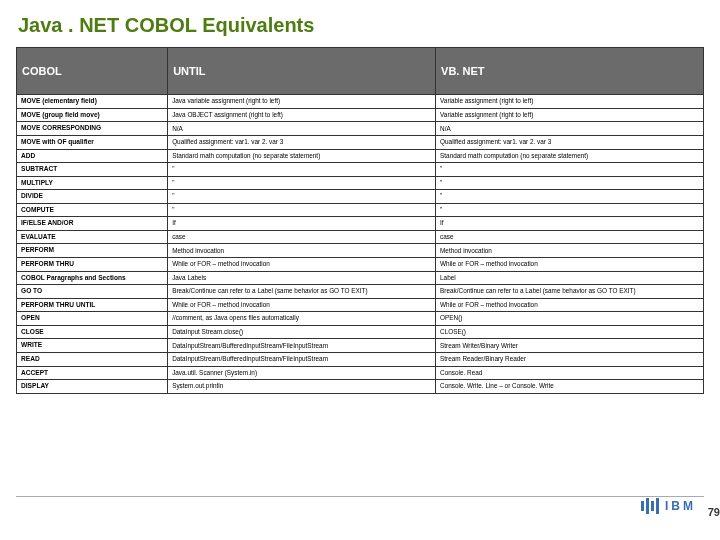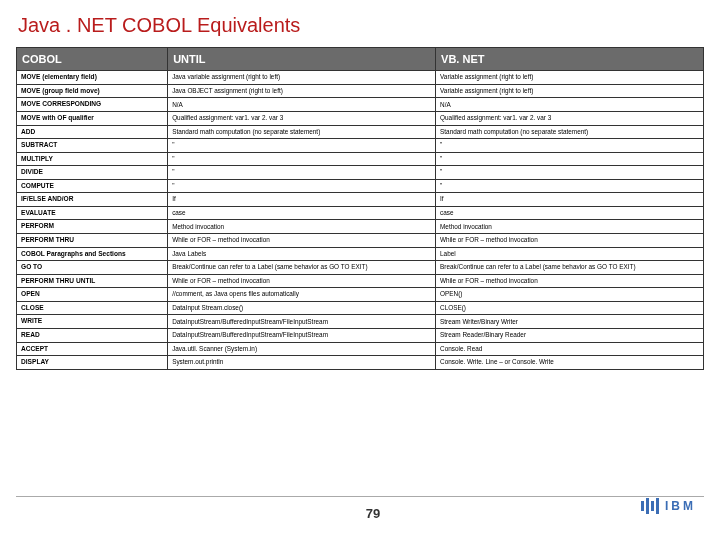--- a/index.html
+++ b/index.html
@@ -11,22 +11,22 @@
     color: #000;
     overflow: hidden;
   }
   .slide {
     width: 720px; height: 540px;
     position: relative;
     padding: 10px 16px 0 16px;
   }
   .title {
     font-size: 20px;
-    font-weight: normal;
-    color: #b91c1c;
+    font-weight: bold;
+    color: #4d7c0f;
     margin: 4px 0 10px 2px;
   }
   table {
     border-collapse: collapse;
     width: 100%;
     table-layout: fixed;
   }
   th, td {
     border: 1px solid #333;
     padding: 2px 4px;
@@ -36,41 +36,41 @@
     vertical-align: middle;
     overflow: hidden;
     white-space: nowrap;
     background: #fff;
   }
   th {
     background: #6b6b6b;
     color: #fff;
     font-size: 11px;
     font-weight: bold;
-    padding: 4px 5px;
+    padding: 16px 5px;
   }
   col.c0 { width: 22%; }
   col.c1 { width: 39%; }
   col.c2 { width: 39%; }
   td.c0 { font-weight: bold; font-size: 6.6px; }
   .footer {
     position: absolute;
     left: 0; right: 0; bottom: 8px;
     height: 36px;
   }
   .rule {
     position: absolute;
     left: 16px; right: 16px; top: 0;
     border-top: 1px solid #aaa;
   }
   .pagenum {
     position: absolute;
     left: 0; right: 0; top: 10px;
-    text-align: center;
-    font-size: 13px;
+    text-align: right;
+    font-size: 11px;
     font-weight: bold;
     color: #333;
     padding-left: 26px;
   }
   .logo {
     position: absolute;
     right: 24px; top: 2px;
     display: flex; gap: 2px; align-items: center;
   }
   .bar { width: 3px; height: 16px; background: #3b6db5; }

